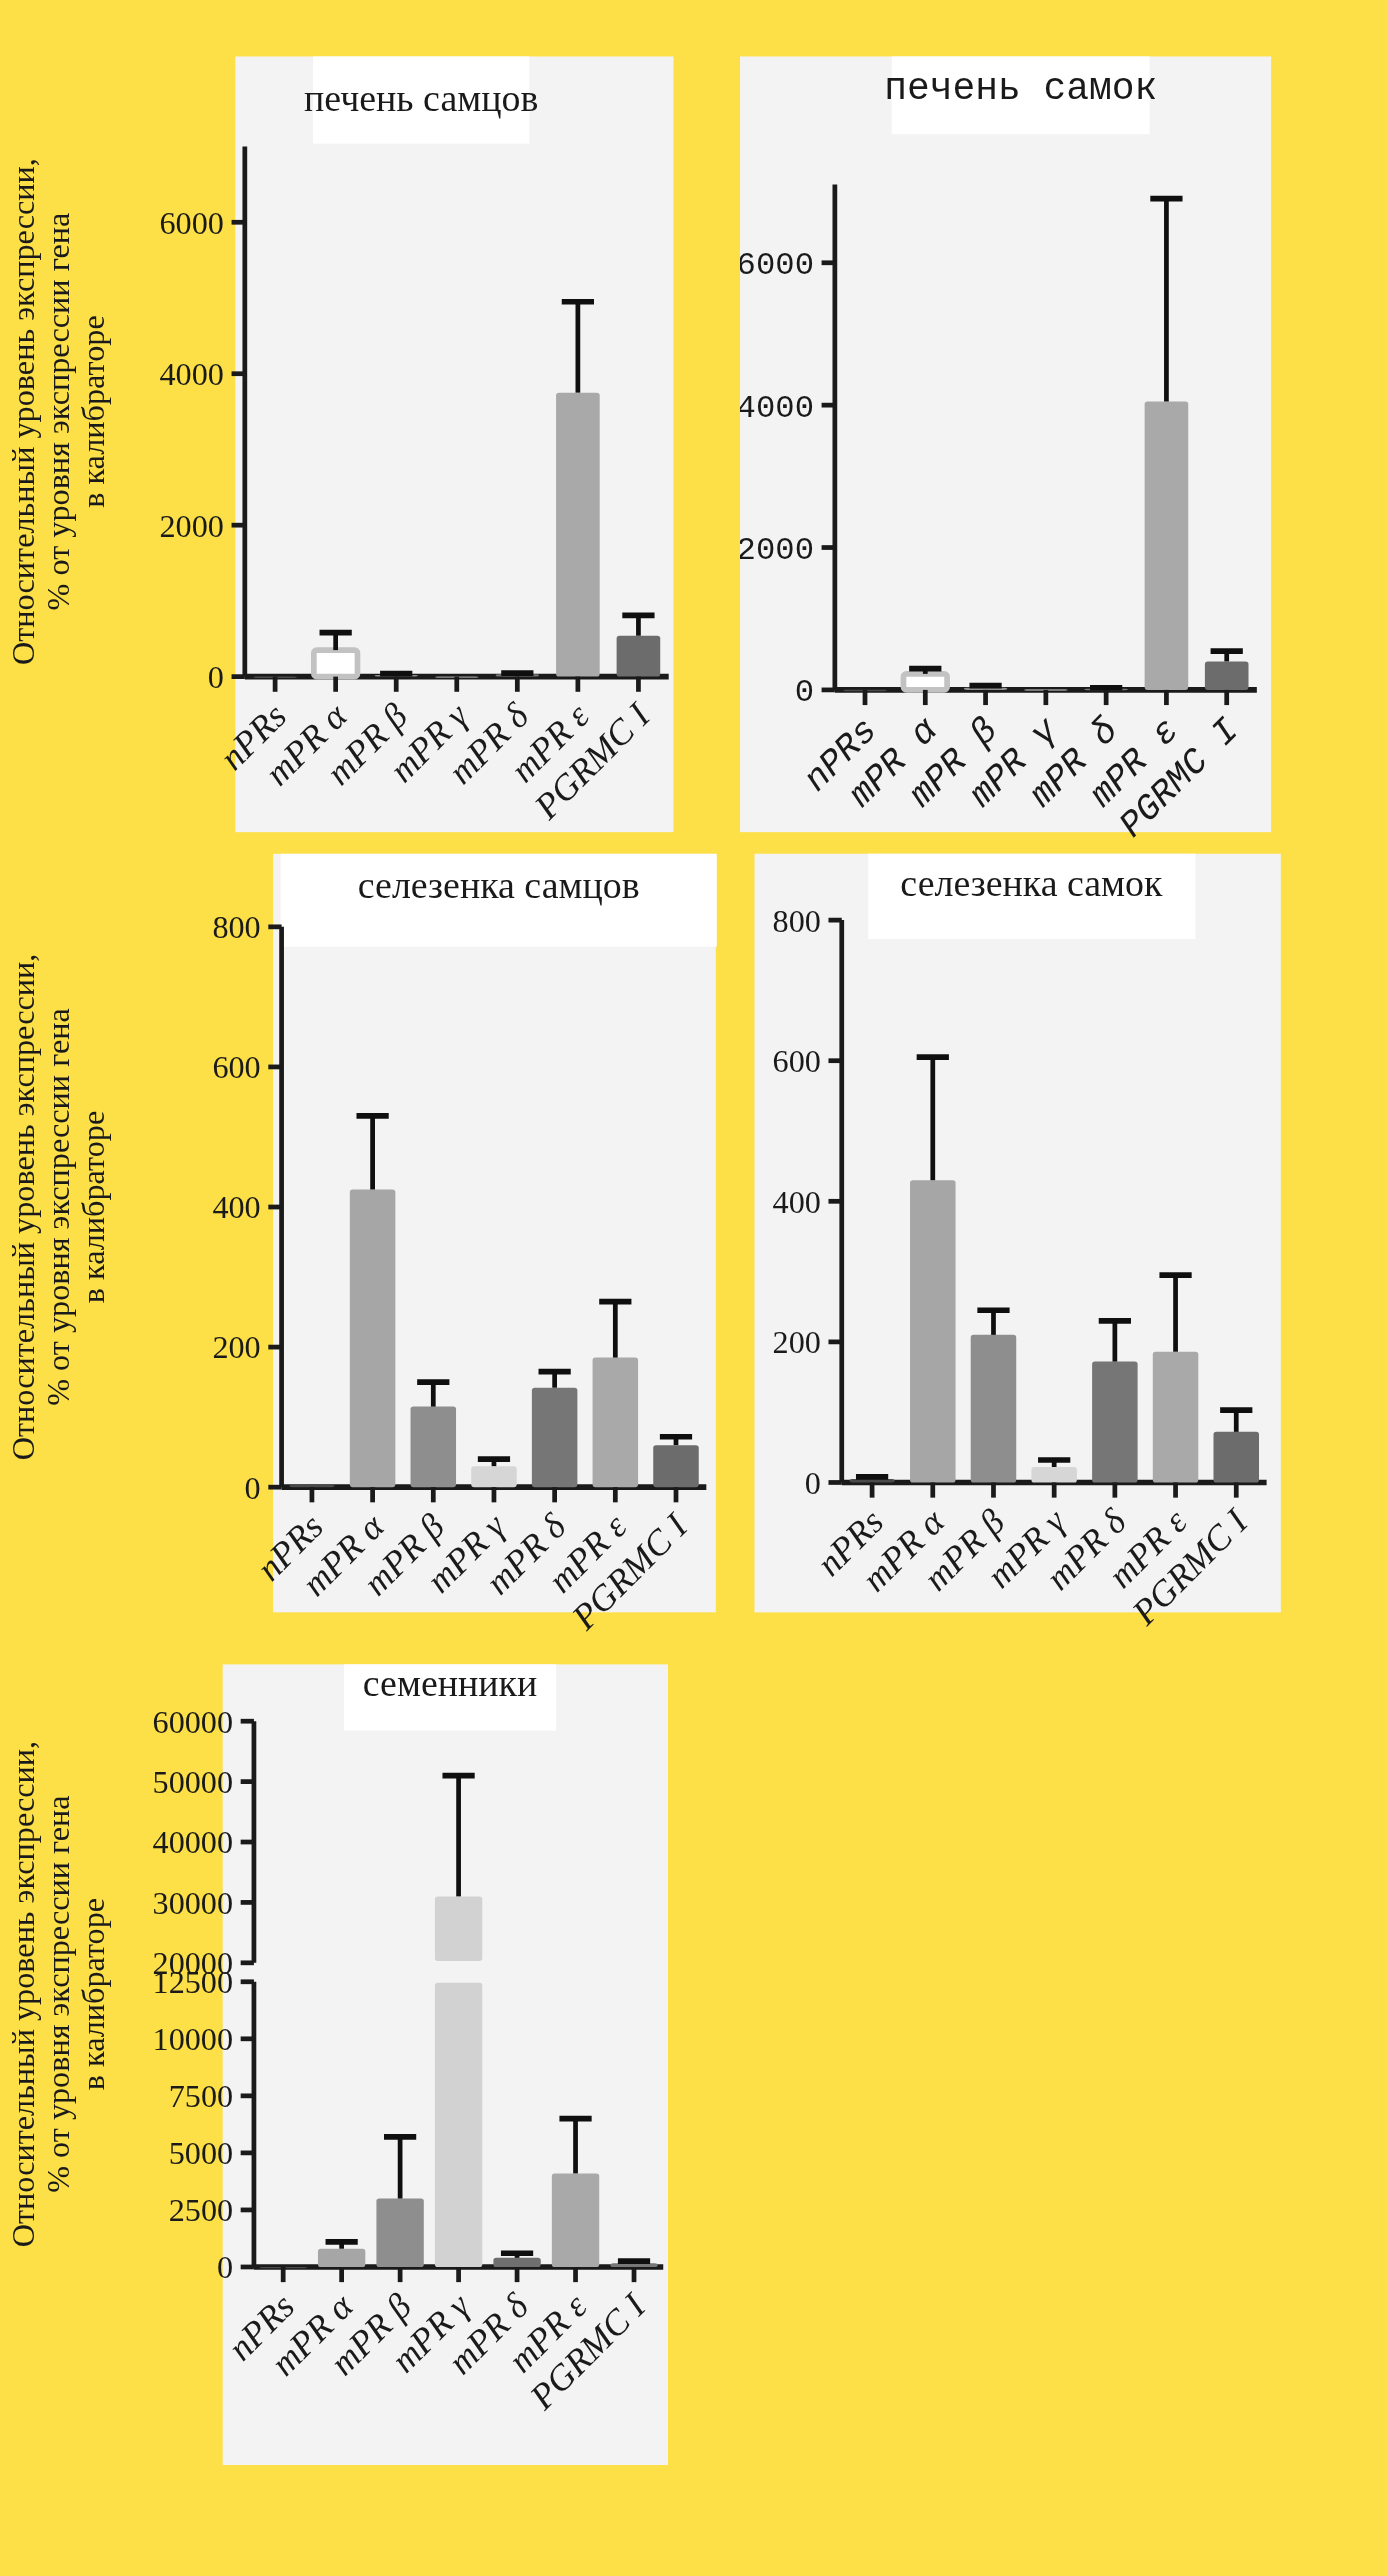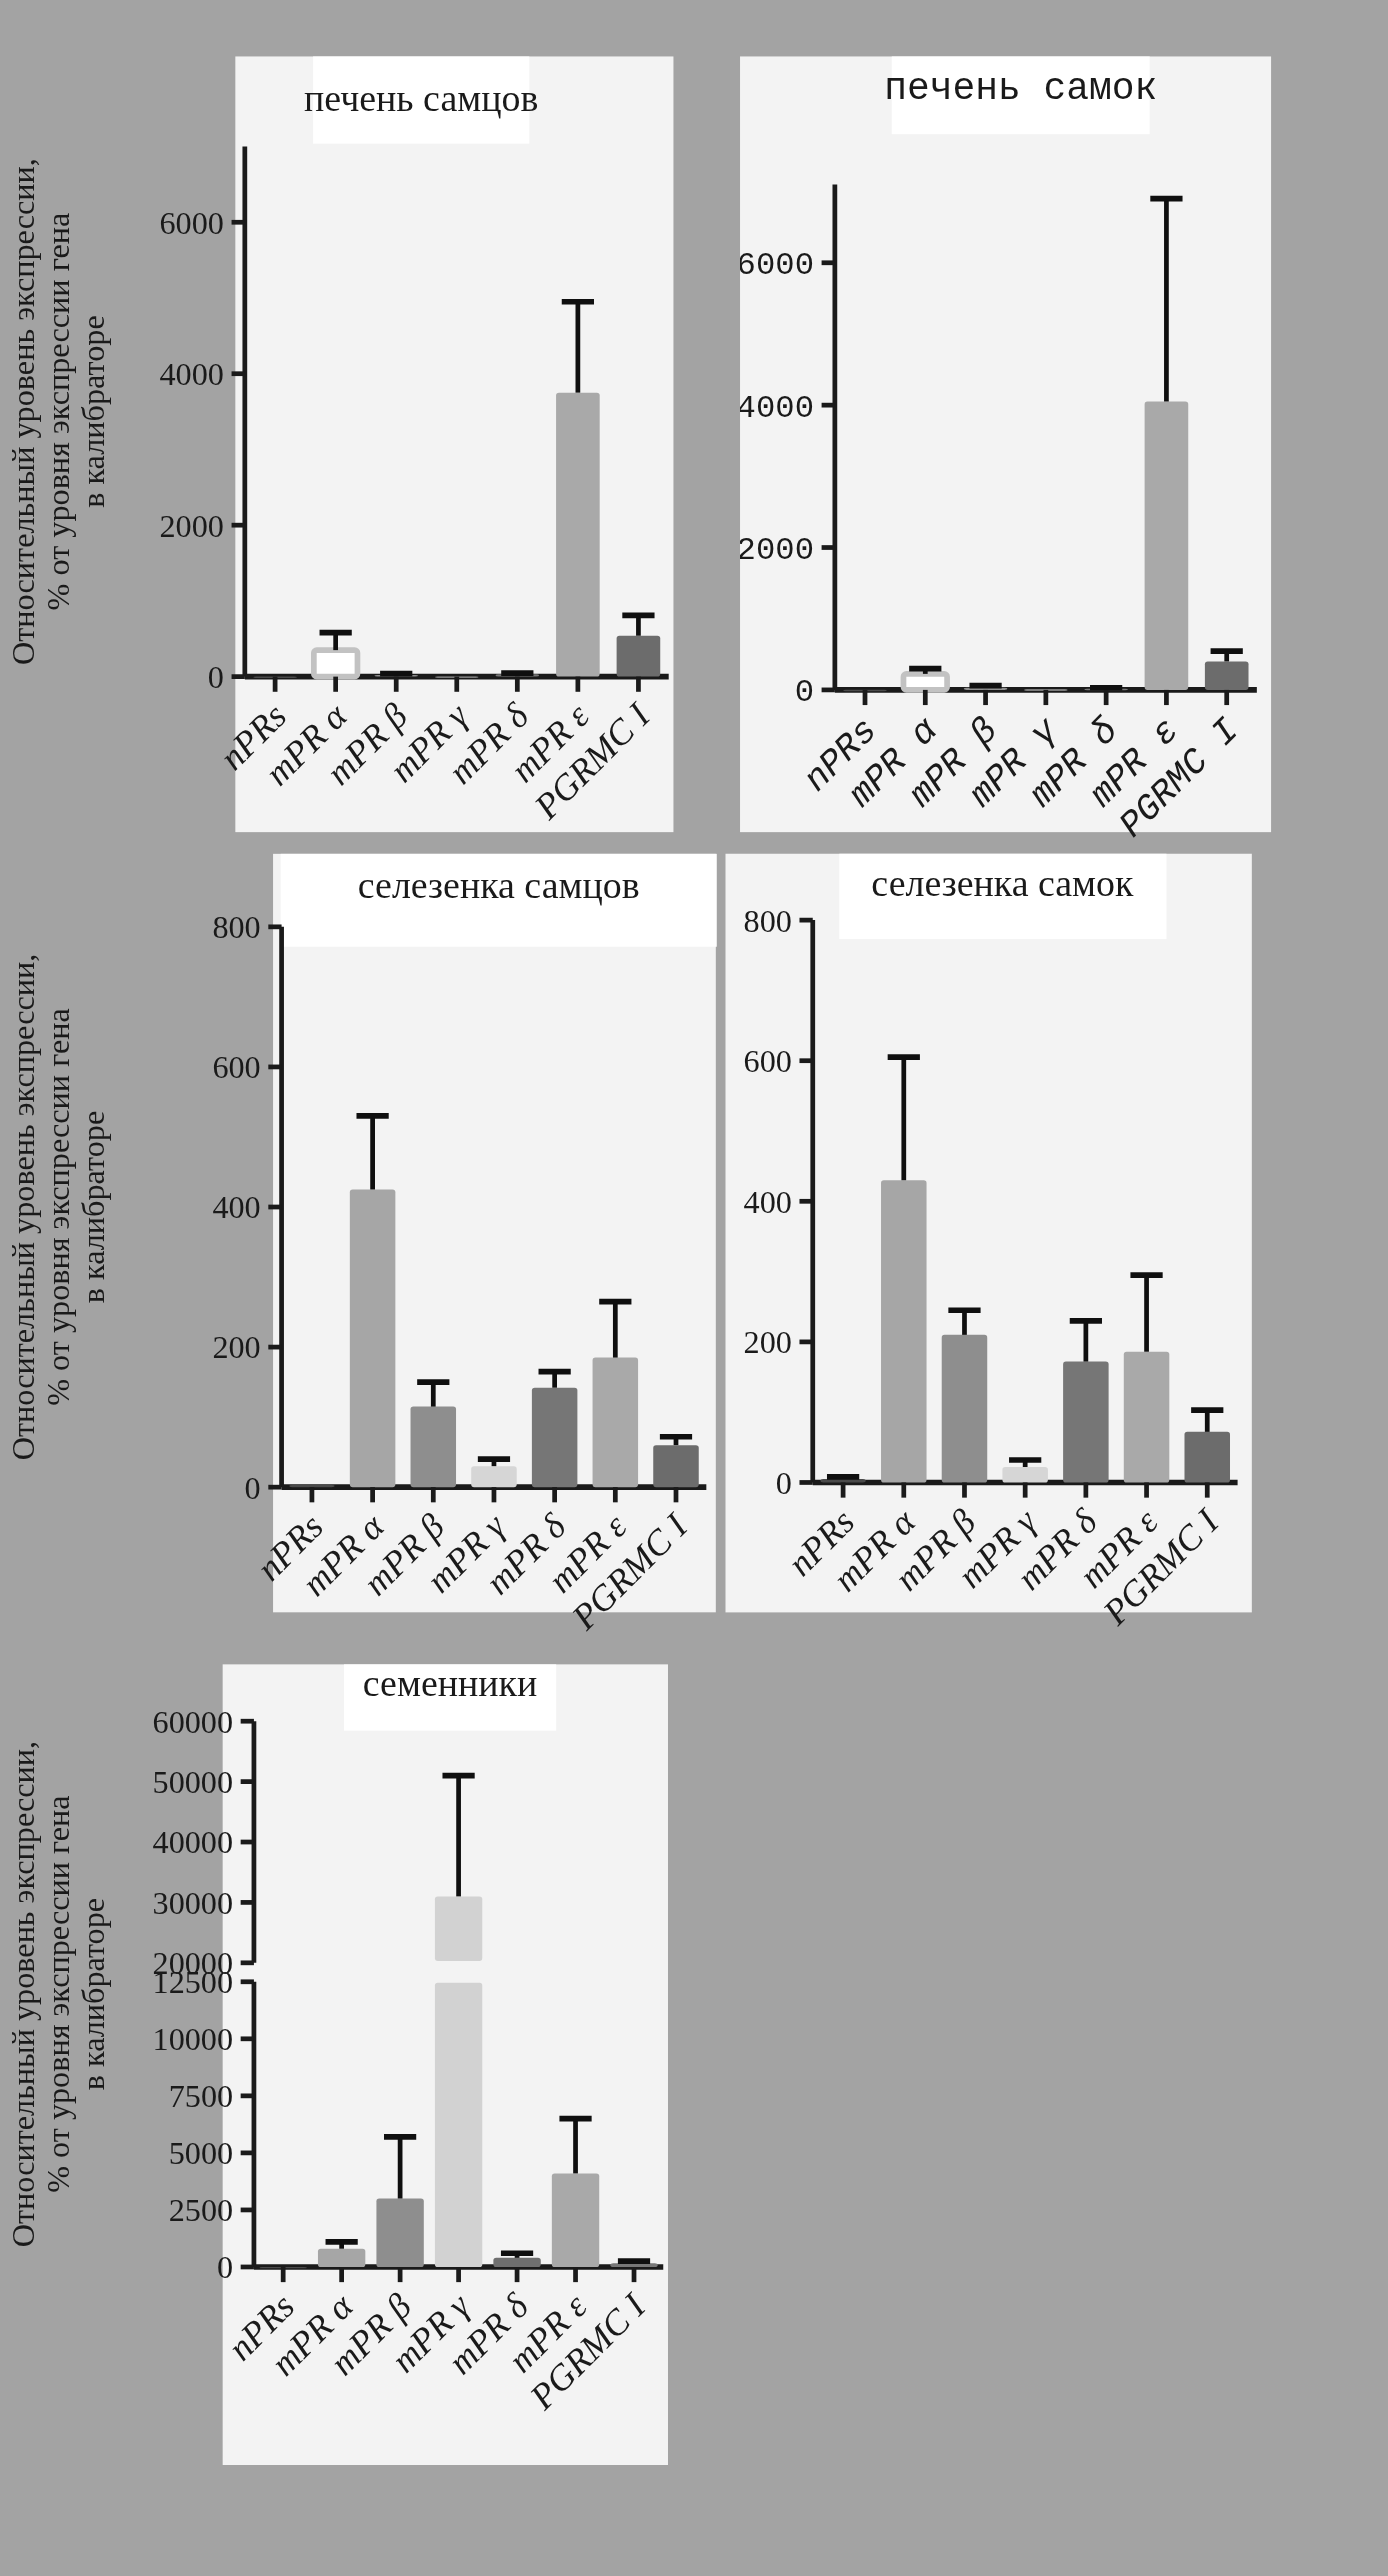--- a/index.html
+++ b/index.html
@@ -1,16 +1,16 @@
 <!DOCTYPE html>
 <html style="font-size:15px"><head>
 <meta charset="utf-8">
 <style>
   html,body{margin:0;padding:0;background:#ffffff;}
-  #figure{position:relative;width:1388px;height:2576px;background:#a3a3a3;
+  #figure{position:relative;width:1388px;height:2576px;background:#fde047;
           font-family:"Liberation Serif","DejaVu Serif",serif;overflow:hidden;}
   .chart-svg{position:absolute;}
   text{fill:#1a1a1a;}
 </style>
 </head>
 <body>
 
 <div id="figure">
   <div class="chart-svg" id="chart-slot-0" style="left:0px;top:28.4px;"><svg width="740" height="825" viewBox="0 0 780 870">
         <rect x="248" y="30" width="462" height="818" fill="#f3f3f3"></rect>
@@ -153,21 +153,21 @@
         <text transform="translate(663,717) rotate(-45)" text-anchor="end" font-size="38" font-style="italic">mPR ε</text>
         <rect x="689" y="628.675" width="48" height="44.325000000000045" rx="3" fill="#6c6c6c"></rect>
         <line x1="713" y1="628.675" x2="713" y2="619.81" stroke="#0f0f0f" stroke-width="5"></line>
         <line x1="696" y1="619.81" x2="730" y2="619.81" stroke="#0f0f0f" stroke-width="6"></line>
         <line x1="713" y1="673" x2="713" y2="689" stroke="#1a1a1a" stroke-width="5"></line>
         <text transform="translate(727,717) rotate(-45)" text-anchor="end" font-size="38" font-style="italic">PGRMC I</text>
         <text transform="translate(36,377.5) rotate(-90)" text-anchor="middle" font-size="34">Относительный уровень экспрессии,</text>
         <text transform="translate(73,377.5) rotate(-90)" text-anchor="middle" font-size="34">% от уровня экспрессии гена</text>
         <text transform="translate(110,377.5) rotate(-90)" text-anchor="middle" font-size="34">в калибраторе</text>
       </svg></div>
-  <div class="chart-svg" id="chart-slot-3" style="left:716px;top:849px;"><svg width="588" height="844" viewBox="0 0 620 890">
+  <div class="chart-svg" id="chart-slot-3" style="left:745px;top:849px;"><svg width="588" height="844" viewBox="0 0 620 890">
         <rect x="10" y="5" width="555" height="800" fill="#f3f3f3"></rect>
         <rect x="130" y="5" width="345" height="90" fill="#ffffff"></rect>
         <text x="302" y="50" text-anchor="middle" font-size="40">селезенка самок</text>
         <line x1="102" y1="668" x2="102" y2="75" stroke="#1a1a1a" stroke-width="5"></line>
         <line x1="88" y1="668" x2="102" y2="668" stroke="#1a1a1a" stroke-width="5"></line>
         <text x="80" y="680" text-anchor="end" font-size="34">0</text>
         <line x1="88" y1="519.75" x2="102" y2="519.75" stroke="#1a1a1a" stroke-width="5"></line>
         <text x="80" y="531.75" text-anchor="end" font-size="34">200</text>
         <line x1="88" y1="371.5" x2="102" y2="371.5" stroke="#1a1a1a" stroke-width="5"></line>
         <text x="80" y="383.5" text-anchor="end" font-size="34">400</text>

